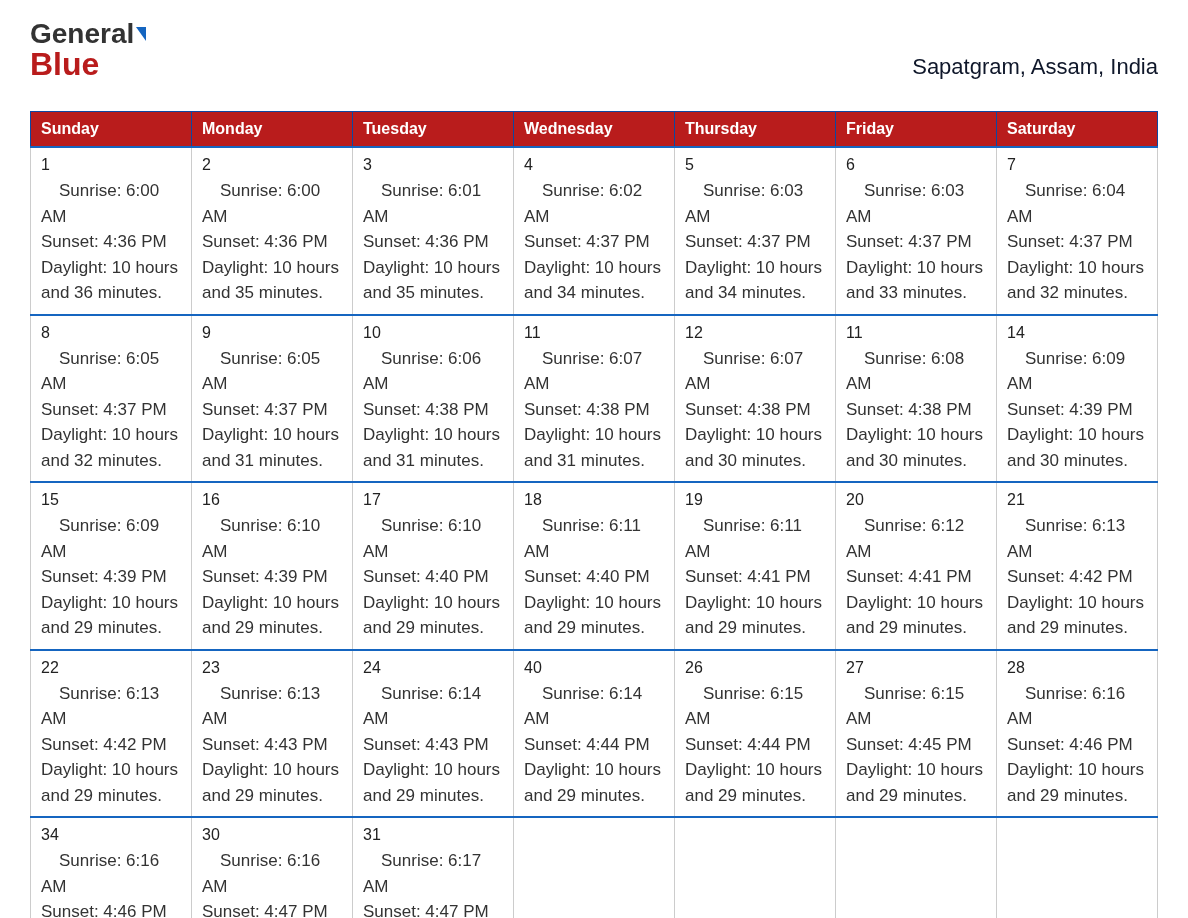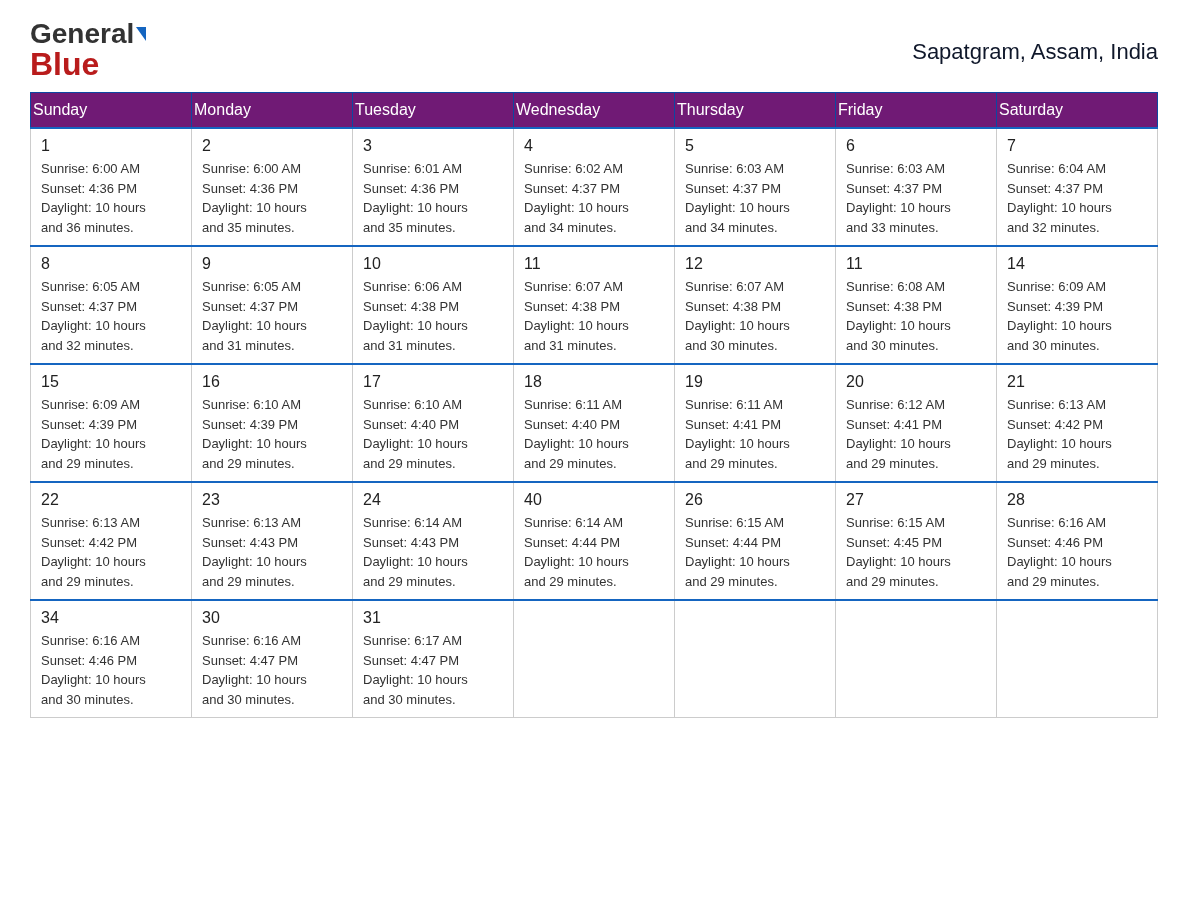--- a/index.html
+++ b/index.html
@@ -7,22 +7,22 @@
       font-family: Arial, sans-serif;
       background: #fff;
       color: #333;
       padding: 20px 30px;
       width: 1188px;
       min-height: 918px;
     }
     .header {
       display: flex;
       justify-content: space-between;
-      align-items: center;
-      margin-bottom: 12px;
+      align-items: flex-end;
+      margin-bottom: 31px;
       gap: 26px;
     }
     .logo {
       display: flex;
       flex-direction: column;
       align-items: flex-start;
     }
     .logo-general {
       font-size: 28px;
       font-weight: bold;
@@ -61,25 +61,25 @@
       font-size: 22px;
       color: #0f172a;
       margin-top: 4px;
     }
     .calendar-table {
       width: 100%;
       border-collapse: collapse;
       table-layout: fixed;
     }
     .calendar-table th {
-      background-color: #701a75;
+      background-color: #b91c1c;
       color: #fff;
-      padding: 8px 2px;
+      padding: 8px 10px;
       font-size: 16px;
-      font-weight: normal;
+      font-weight: bold;
       text-align: left;
       border: 1px solid #0d47a1;
     }
     .calendar-table td {
       vertical-align: top;
       padding: 8px 10px;
       font-size: 13px;
       border: 1px solid #ccc;
       height: 100px;
       background: #fff;
@@ -88,23 +88,24 @@
       border-top: 2px solid #1565c0;
     }
     .day-number {
       font-size: 16px;
       font-weight: normal;
       display: block;
       margin-bottom: 4px;
       color: #222;
     }
     .day-info {
-      font-size: 13px;
+      font-size: 17px;
       color: #333;
       line-height: 1.5;
+      margin-left: 18px;
     }
     .empty-cell {
       background: #fff;
     }
   </style>
 </head>
 <body>
 
 <div class="header">
   <div class="logo">

